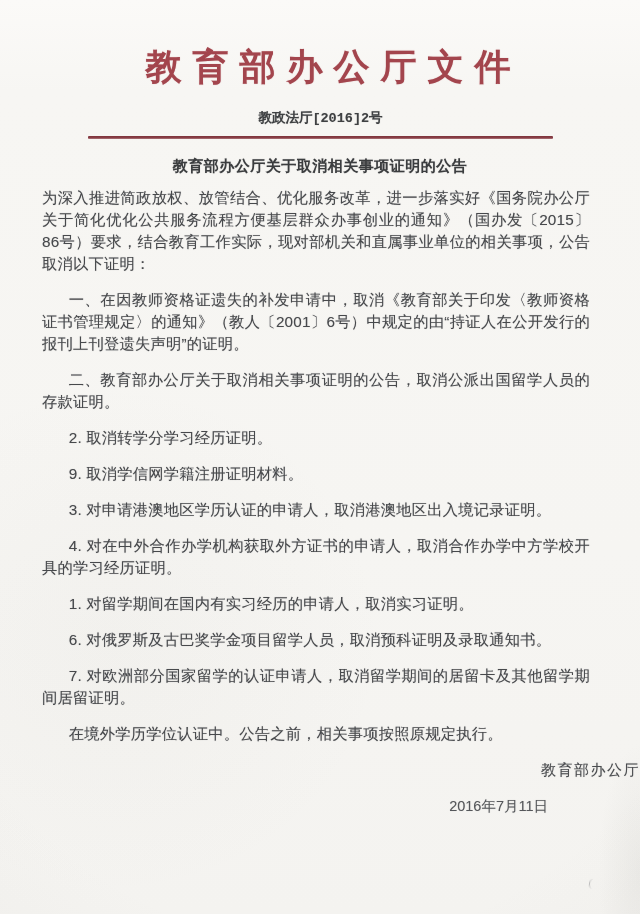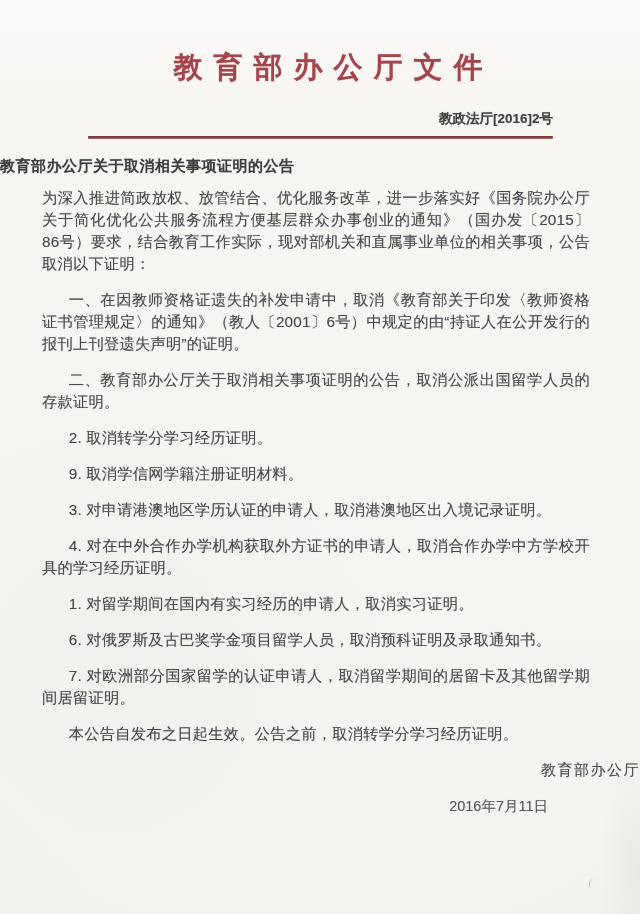--- a/index.html
+++ b/index.html
@@ -14,52 +14,54 @@
       radial-gradient(60% 40% at 18% 70%, rgba(170,168,160,0.05), rgba(170,168,160,0) 70%),
       linear-gradient(180deg, #fbfaf8 0%, #f7f6f3 10%, #f6f5f2 60%, #f4f3f0 100%);
     overflow:hidden;
     color:var(--body_text, #47494c);
   }
 
   .hdr-title {
     margin-top:50px;
     text-align:center;
     font-family:"Liberation Serif", serif;
-    font-size:29px;
+    font-size:36px;
     line-height:34px;
     font-weight:bold;
     letter-spacing:11px;
     padding-left:27px; 
     color:var(--header_red, #a3454d);
     text-shadow:0 0 1px rgba(163,69,77,0.45);
   }
 
   .doc-number {
     margin-top:26px;
     width:465px;
     margin-left:88px;
-    text-align:right;
+    text-align:center;
     font-size:13.5px;
     line-height:18px;
     font-weight:bold;
     color:#3f4143;
     text-shadow:0 0 1px rgba(63,65,67,0.35);
+    font-family:Liberation Mono, monospace;
   }
 
   .rule {
     margin-top:8px;
     margin-left:88px;
     width:465px;
     height:3px;
     background:linear-gradient(180deg, var(--rule_red, #7d323a) 0%, #8d434b 70%, #b98a8e 100%);
     border-radius:1px;
   }
 
   .doc-title {
     margin-top:17px;
+    text-align:center;
     font-size:15px;
     line-height:20px;
     font-weight:bold;
     color:#3b3d3f;
     letter-spacing:0.5px;
     text-shadow:0 0 1px rgba(59,61,63,0.35);
   }
 
   .body-text {
     margin-top:11px;
@@ -131,21 +133,21 @@
     <p>为深入推进简政放权、放管结合、优化服务改革，进一步落实好《国务院办公厅关于简化优化公共服务流程方便基层群众办事创业的通知》（国办发〔2015〕86号）要求，结合教育工作实际，现对部机关和直属事业单位的相关事项，公告取消以下证明：</p>
     <p class="indent">一、在因教师资格证遗失的补发申请中，取消《教育部关于印发〈教师资格证书管理规定〉的通知》（教人〔2001〕6号）中规定的由“持证人在公开发行的报刊上刊登遗失声明”的证明。</p>
     <p class="indent">二、教育部办公厅关于取消相关事项证明的公告，取消公派出国留学人员的存款证明。</p>
     <p class="indent">2. 取消转学分学习经历证明。</p>
     <p class="indent">9. 取消学信网学籍注册证明材料。</p>
     <p class="indent">3. 对申请港澳地区学历认证的申请人，取消港澳地区出入境记录证明。</p>
     <p class="indent">4. 对在中外合作办学机构获取外方证书的申请人，取消合作办学中方学校开具的学习经历证明。</p>
     <p class="indent">1. 对留学期间在国内有实习经历的申请人，取消实习证明。</p>
     <p class="indent">6. 对俄罗斯及古巴奖学金项目留学人员，取消预科证明及录取通知书。</p>
     <p class="indent">7. 对欧洲部分国家留学的认证申请人，取消留学期间的居留卡及其他留学期间居留证明。</p>
-    <p class="indent">本公告自发布之日起生效。公告之前，取消转学分学习经历证明。</p>
+    <p class="indent">在境外学历学位认证中。公告之前，相关事项按照原规定执行。</p>
   </div>
 
   <div class="signature">教育部办公厅</div>
 
   <div class="sign-date">2016年7月11日</div>
 
   <div class="artifact-mark"></div>
   <div class="artifact-shadow-right"></div>
 
 </div>

